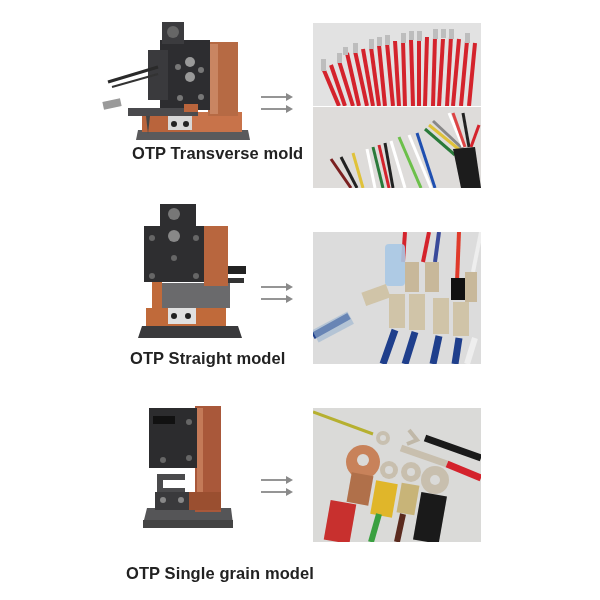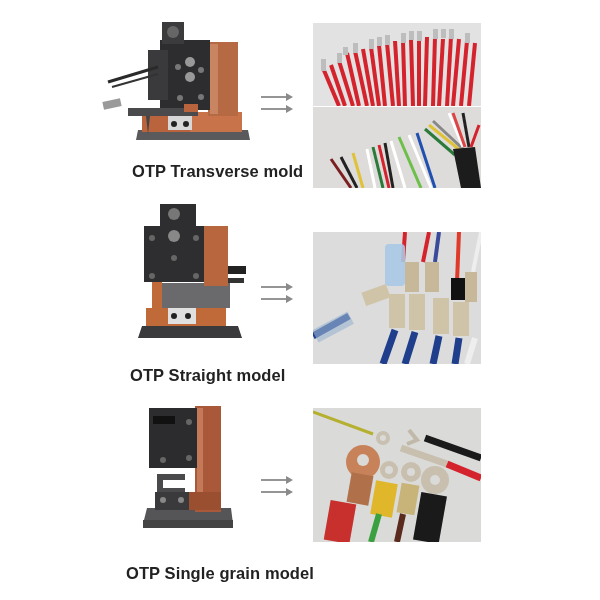--- a/index.html
+++ b/index.html
@@ -48,21 +48,21 @@
   </svg>
 </div>
 <div class="arrows" style="left:260px;top:91px;">
   <svg width="34" height="26" viewBox="0 0 34 26">
     <line x1="1" y1="6" x2="28" y2="6" stroke="#8a8a8a" stroke-width="1.8"></line>
     <polygon points="26,2 33,6 26,10" fill="#8a8a8a"></polygon>
     <line x1="1" y1="18" x2="28" y2="18" stroke="#8a8a8a" stroke-width="1.8"></line>
     <polygon points="26,14 33,18 26,22" fill="#8a8a8a"></polygon>
   </svg>
 </div>
-<div class="caption" style="left:132px;top:162px;">OTP Transverse mold</div>
+<div class="caption" style="left:132px;top:144px;">OTP Transverse mold</div>
 
 <div class="photo" style="left:313px;top:23px;width:168px;height:83px;background:#e4e4e4;">
   <svg width="168" height="83" viewBox="0 0 168 83">
     <rect width="168" height="83" fill="#e2e2e2"></rect>
     <g stroke="#d4232c" stroke-width="4">
       <line x1="10" y1="45" x2="26" y2="83"></line>
         <line x1="18" y1="42" x2="32" y2="83"></line>
       <line x1="26" y1="38" x2="40" y2="83"></line>
         <line x1="34" y1="30" x2="46" y2="83"></line>
       <line x1="42" y1="28" x2="54" y2="83"></line>
@@ -151,21 +151,21 @@
   </svg>
 </div>
 <div class="arrows" style="left:260px;top:281px;">
   <svg width="34" height="26" viewBox="0 0 34 26">
     <line x1="1" y1="6" x2="28" y2="6" stroke="#8a8a8a" stroke-width="1.8"></line>
     <polygon points="26,2 33,6 26,10" fill="#8a8a8a"></polygon>
     <line x1="1" y1="18" x2="28" y2="18" stroke="#8a8a8a" stroke-width="1.8"></line>
     <polygon points="26,14 33,18 26,22" fill="#8a8a8a"></polygon>
   </svg>
 </div>
-<div class="caption" style="left:130px;top:366px;">OTP Straight model</div>
+<div class="caption" style="left:130px;top:349px;">OTP Straight model</div>
 
 <div class="photo" style="left:313px;top:232px;width:168px;height:132px;">
   <svg width="168" height="132" viewBox="0 0 168 132">
     <rect width="168" height="132" fill="#dcdcdc"></rect>
     <g stroke-width="4">
       <line x1="92" y1="0" x2="90" y2="30" stroke="#d4232c"></line>
       <line x1="116" y1="0" x2="110" y2="30" stroke="#d4232c"></line>
       <line x1="126" y1="0" x2="122" y2="30" stroke="#3a4a9a"></line>
       <line x1="146" y1="0" x2="144" y2="50" stroke="#e03a2a"></line>
       <line x1="168" y1="0" x2="160" y2="40" stroke="#eee"></line>

